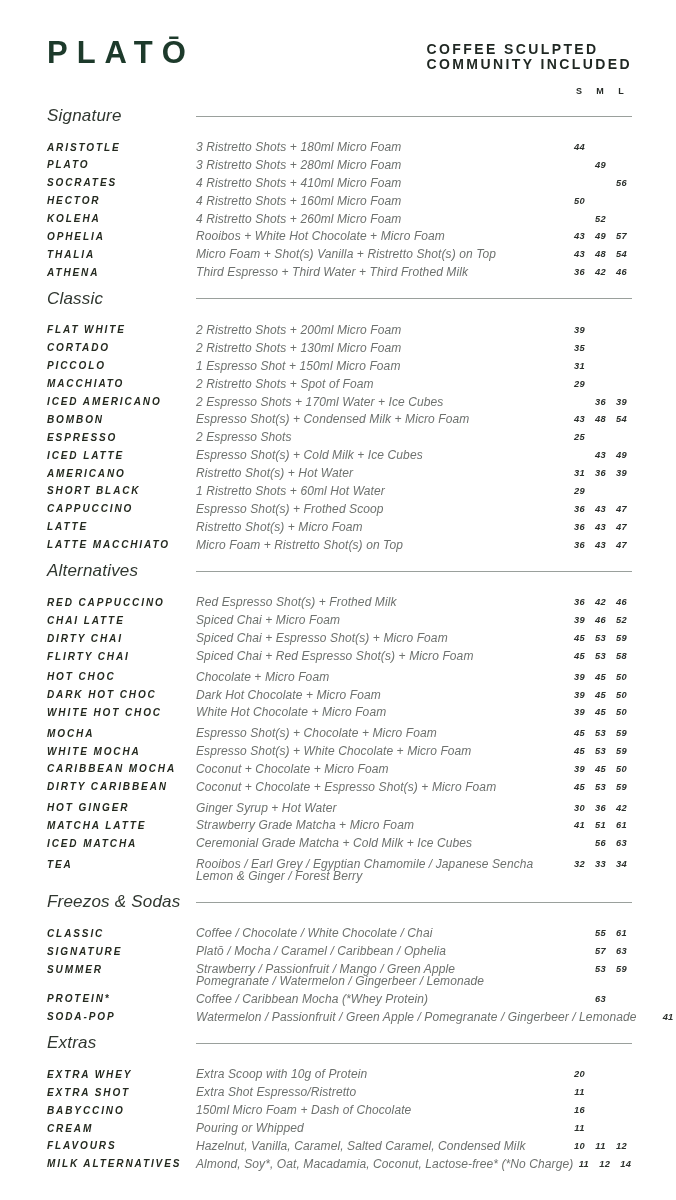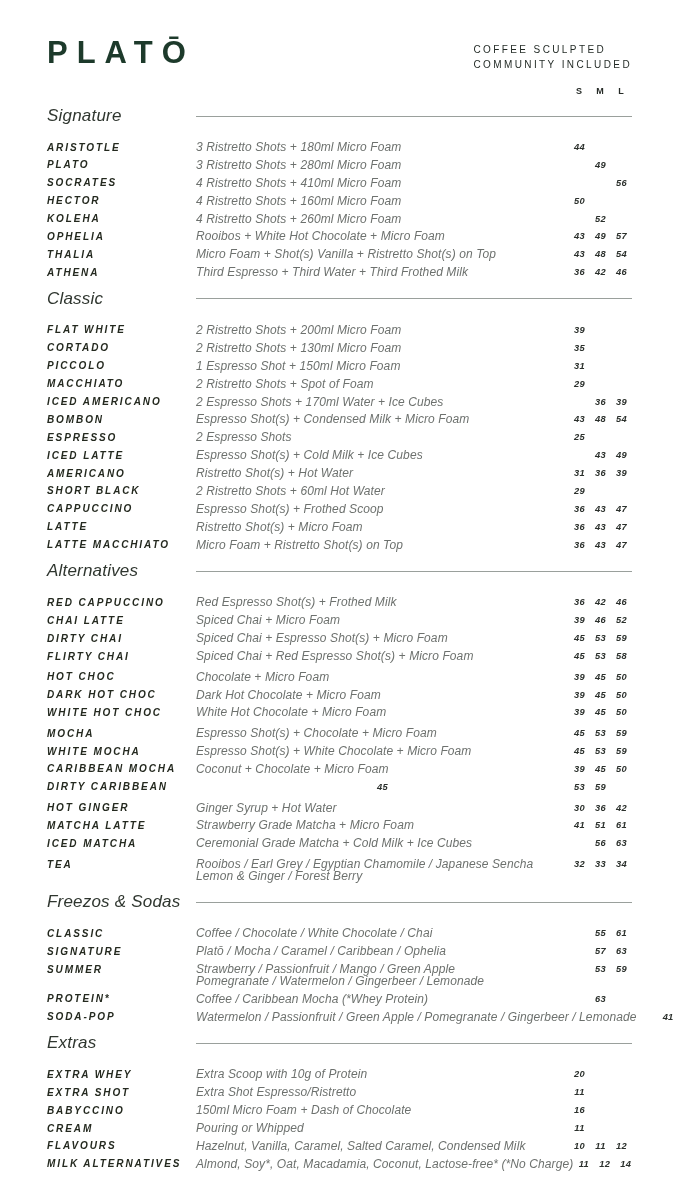--- a/index.html
+++ b/index.html
@@ -12,21 +12,21 @@
   }
   .page { width: 676px; height: 1200px; padding: 34px 44px 0 47px; background: #fff; }
 
   
   .hdr { display: flex; justify-content: space-between; align-items: center; }
   .logo {
     font-size: 31px; font-weight: bold; letter-spacing: 9px;
     color: #1d3a2b; line-height: 36px;
   }
   .tagline {
-    font-size: 10px; font-weight: normal; letter-spacing: 2.4px;
+    font-size: 14px; font-weight: bold; letter-spacing: 2.4px;
     color: #1f2722; line-height: 15px; margin-top: 8px;
   }
 
   
   .size-header {
     display: flex; justify-content: flex-end; margin-top: 14px; margin-bottom: 2px;
   }
   .size-header span {
     width: 21px; text-align: center;
     font-size: 9px; font-weight: bold; letter-spacing: 1px; color: #262b27;
@@ -232,21 +232,21 @@
   <div class="row">
     <div class="cell name">AMERICANO</div>
     <div class="cell desc">Ristretto Shot(s) + Hot Water</div>
     <div class="cell price s">31</div>
     <div class="cell price m">36</div>
     <div class="cell price l">39</div>
   </div>
 
   <div class="row">
     <div class="cell name">SHORT BLACK</div>
-    <div class="cell desc">2 Ristretto Shots + 60ml Hot Water</div>
+    <div class="cell desc">1 Ristretto Shots + 60ml Hot Water</div>
     <div class="cell price s">29</div>
     <div class="cell price m"></div>
     <div class="cell price l"></div>
   </div>
 
   <div class="row">
     <div class="cell name">CAPPUCCINO</div>
     <div class="cell desc">Espresso Shot(s) + Frothed Scoop</div>
     <div class="cell price s">36</div>
     <div class="cell price m">43</div>
@@ -356,20 +356,21 @@
   <div class="row">
     <div class="cell name">CARIBBEAN MOCHA</div>
     <div class="cell desc">Coconut + Chocolate + Micro Foam</div>
     <div class="cell price s">39</div>
     <div class="cell price m">45</div>
     <div class="cell price l">50</div>
   </div>
 
   <div class="row">
     <div class="cell name">DIRTY CARIBBEAN</div>
+    <div class="cell desc">Coconut + Chocolate + Espresso Shot(s) + Micro Foam</div>
     <div class="cell price s">45</div>
     <div class="cell price m">53</div>
     <div class="cell price l">59</div>
   </div>
 </div>
           <div class="group">
   <div class="row">
     <div class="cell name">HOT GINGER</div>
     <div class="cell desc">Ginger Syrup + Hot Water</div>
     <div class="cell price s">30</div>

